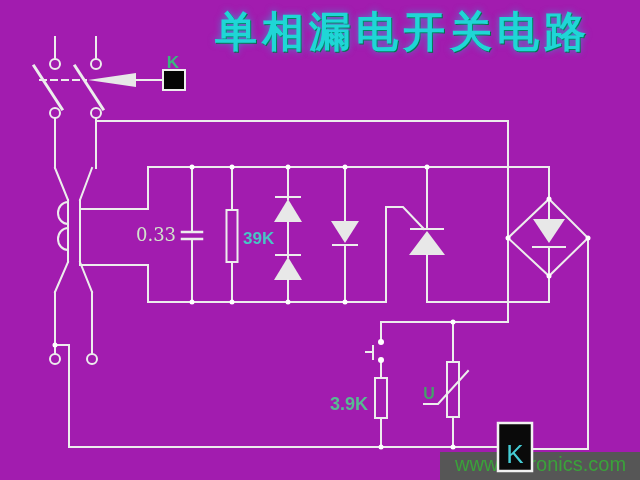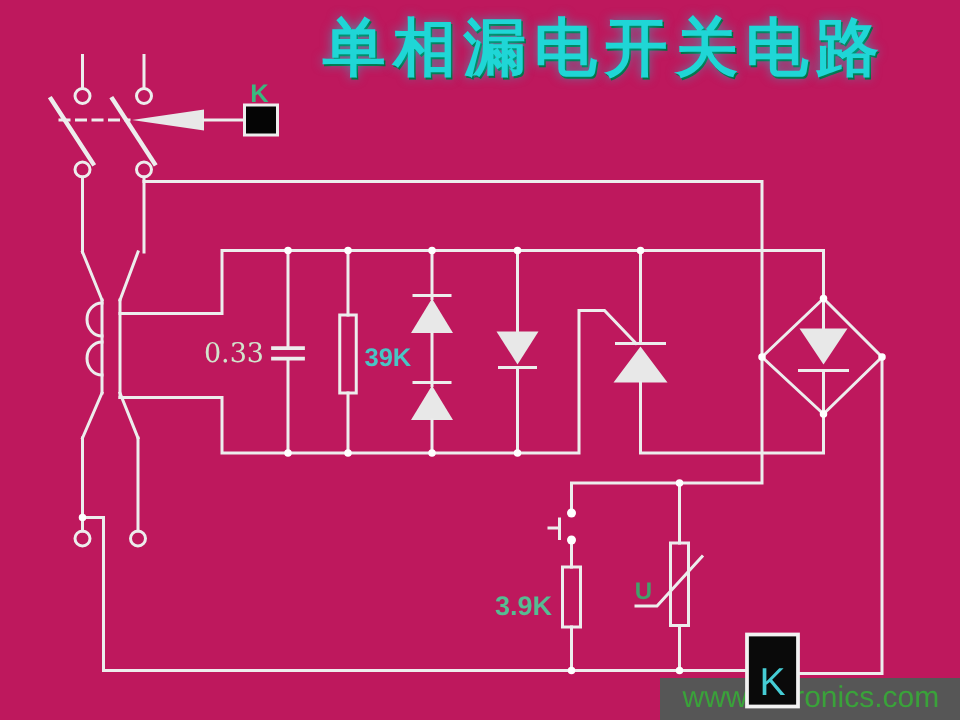--- a/index.html
+++ b/index.html
@@ -1,16 +1,16 @@
 <!DOCTYPE html>
 <html><head>
 <meta charset="utf-8">
 <style>
   html,body{margin:0;padding:0;background:#000;}
-  #stage{position:relative;width:640px;height:480px;background:#be185d;overflow:hidden;
+  #stage{position:relative;width:640px;height:480px;background:#a21caf;overflow:hidden;
          font-family:"Liberation Sans",sans-serif;}
   #title{position:absolute;top:4px;left:183px;width:440px;text-align:center;
          font-size:42px;font-weight:bold;letter-spacing:5px;color:#1fd6d6;
          text-shadow:0 0 7px rgba(0,225,225,.55),1px 1px 0 #063;
          font-family:"Liberation Sans","DejaVu Sans",sans-serif;white-space:nowrap;}
   svg text{font-family:"Liberation Sans",sans-serif;}
   .serif{font-family:"DejaVu Serif","Liberation Serif",serif;}
 </style>
 </head>
 <body>

